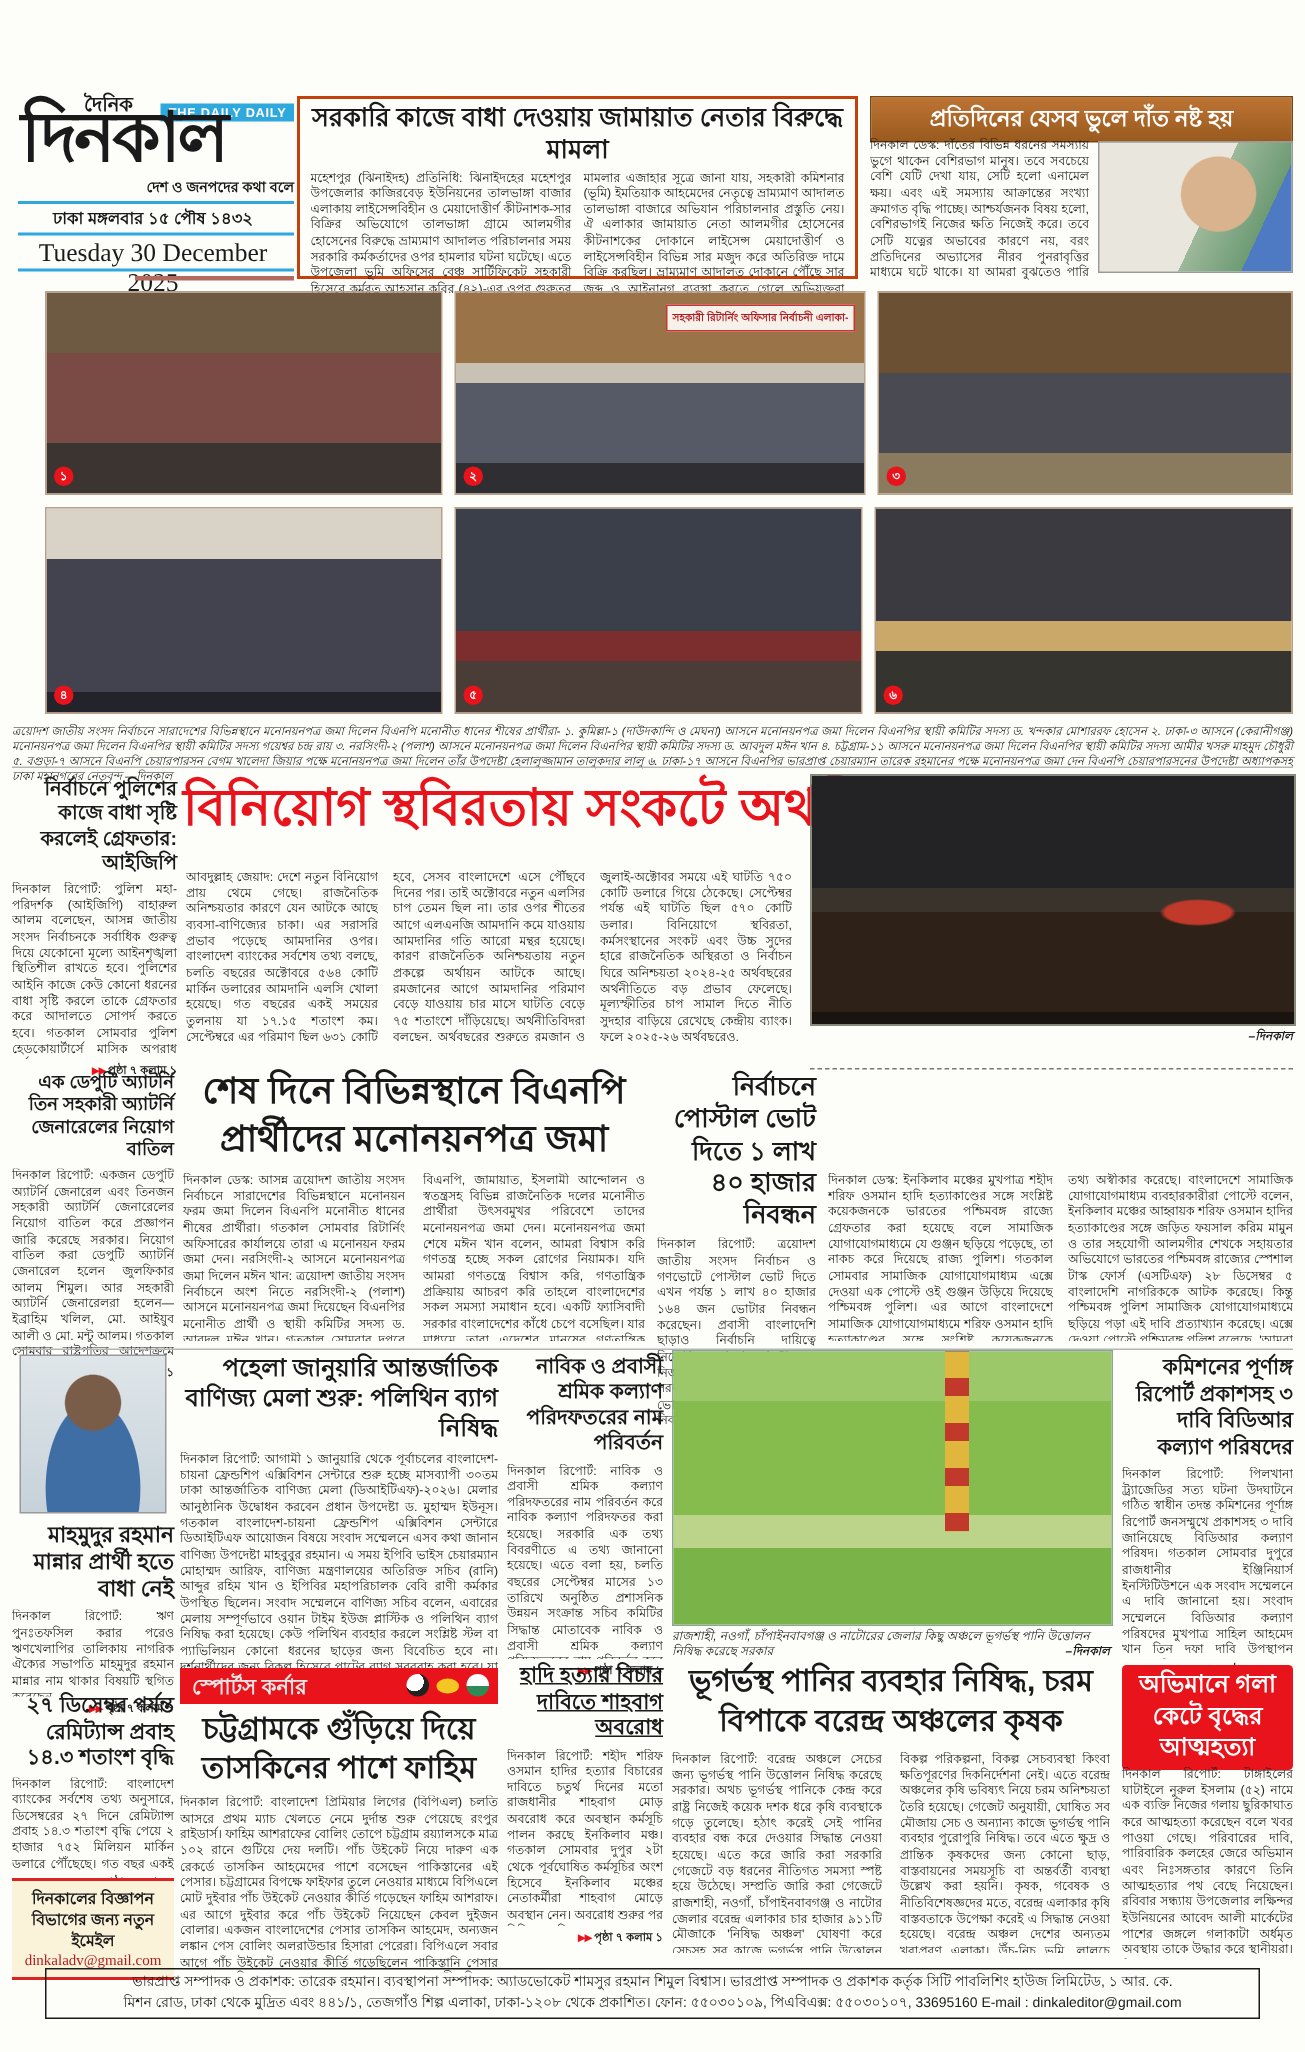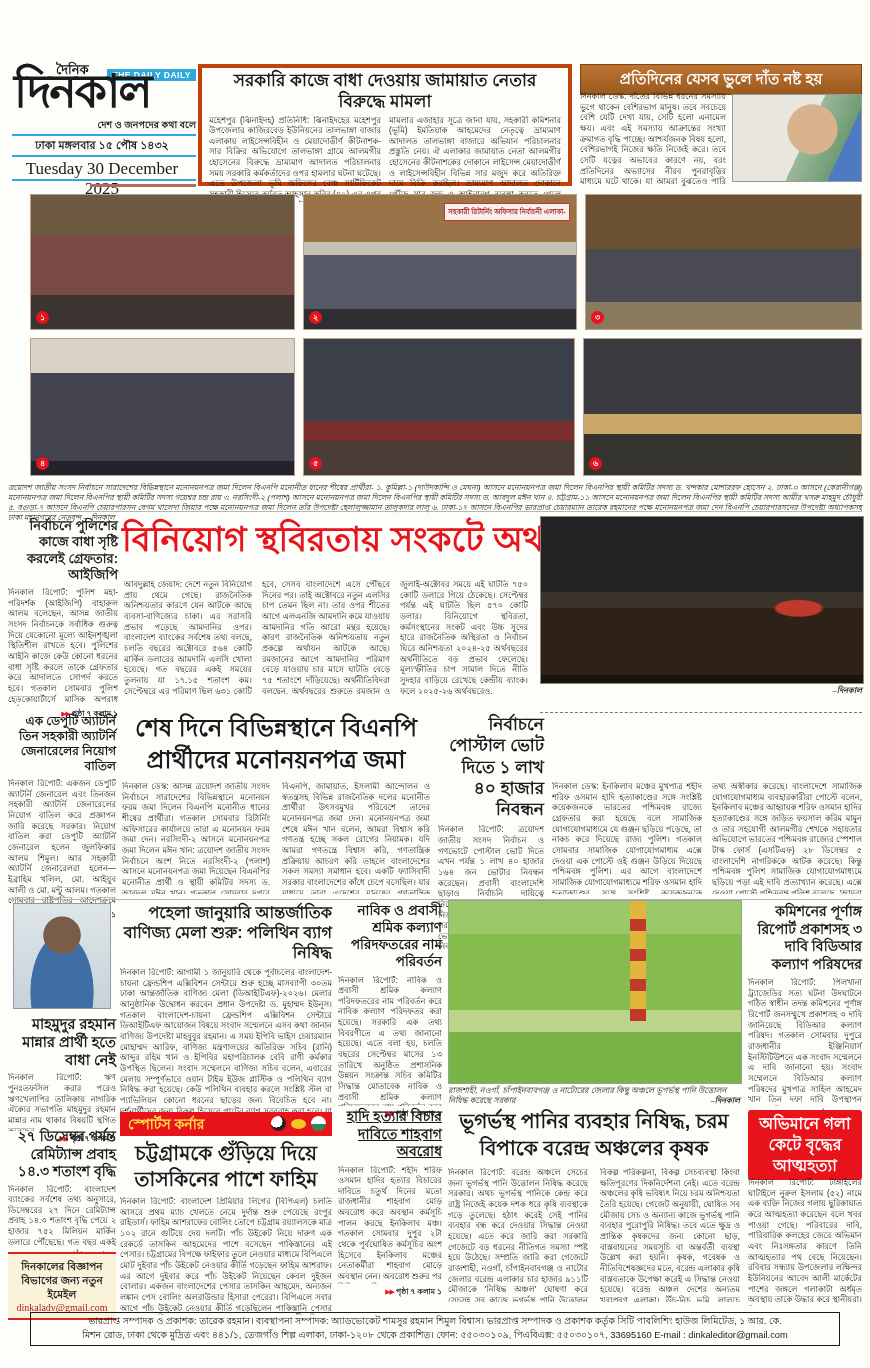--- a/index.html
+++ b/index.html
@@ -19,21 +19,21 @@
   .date-en{position:absolute;top:99px;left:0;right:0;text-align:center;font-size:17px;
            font-family:"Liberation Serif","DejaVu Serif",serif;}
   .m-brown{position:absolute;left:82px;right:0;top:124px;height:3px;background:#b4695f;}
   
   .body-text{font-size:8.2px;line-height:1.3;text-align:justify;overflow:hidden;}
   .jump{display:block;text-align:right;font-size:7.6px;font-weight:bold;color:#222;margin-top:1px;}
   .jump .arr{color:#e8131b;font-size:7px;letter-spacing:-1px;}
   .col-head{font-weight:bold;text-align:right;line-height:1.25;}
   .sep{position:absolute;height:1px;background:#b5b5b5;}
   
-  .tc-box{left:198px;top:64px;width:374px;height:122px;border:4px solid #c2410c;box-sizing:border-box;padding:2px 7px;}
+  .tc-box{left:198px;top:64px;width:374px;height:122px;border:2px solid #c2410c;box-sizing:border-box;padding:2px 7px;}
   .tc-head{font-size:17px;font-weight:bold;text-align:center;line-height:1.25;}
   .tc-cols{display:flex;gap:8px;margin-top:3px;height:86px;}
   .tc-col{flex:1;}
   .tr-box{left:580px;top:64px;width:282px;height:126px;}
   .tr-head{background:linear-gradient(#bd7434,#9a5a1e);border:1px solid #7d4610;color:#fff;
            font-size:15px;font-weight:bold;text-align:center;padding:2px 0;}
   .tr-body{position:absolute;left:0;top:28px;width:146px;height:96px;}
   .tr-photo{position:absolute;right:0;top:30px;width:128px;height:86px;border:1px solid #999;
             background:radial-gradient(circle at 62% 40%,#d9b28e 0 26%,transparent 27%),
                        linear-gradient(115deg,#e9e6dd 55%,#9db89a 55%,#6d9b74 80%,#4d7ac2 80%);}
@@ -87,21 +87,21 @@
   .pipe{position:absolute;left:62%;top:0;width:16px;height:120px;
      background:repeating-linear-gradient(#e0b63c 0 18px,#c0392b 18px 30px);}
   .field-cap{left:448px;top:1086px;width:292px;font-size:8px;font-style:italic;line-height:1.3;}
   .bdr{left:748px;top:903px;width:114px;}
   
   .remit{left:8px;top:1128px;width:108px;}
   .adbox{left:8px;top:1252px;width:108px;background:#fbf3d9;border-top:2px solid #d22;
          border-bottom:2px solid #d22;text-align:center;padding:5px 3px;box-sizing:border-box;}
   .adbox .t{font-size:10.5px;font-weight:bold;line-height:1.35;}
   .adbox .em{font-size:10px;color:#b01c22;font-family:"Liberation Serif","DejaVu Serif",serif;}
-  .sports-banner{left:120px;top:1112px;width:212px;height:24px;background:#e8131b;color:#fde047;
+  .sports-banner{left:120px;top:1112px;width:212px;height:24px;background:#e8131b;color:#e5e5e5;
       font-size:14px;font-weight:bold;line-height:24px;padding-left:8px;box-sizing:border-box;}
   .sb-icons{position:absolute;right:6px;top:4px;display:flex;gap:5px;}
   .sb-icons i{width:15px;height:15px;border-radius:50%;display:inline-block;}
   .i-ball{background:radial-gradient(circle at 35% 35%,#fff 0 45%,#222 46%);}
   .i-car{background:#f3c623;border-radius:4px;height:10px!important;margin-top:3px;}
   .i-flag{background:linear-gradient(180deg,#fff 0 55%,#2e8b57 55%);}
   .sports{left:120px;top:1140px;width:212px;}
   .sports-head{font-size:20px;font-weight:bold;text-align:center;line-height:1.3;}
   .shah{left:338px;top:1108px;width:104px;}
   .gw-head{left:448px;top:1108px;width:292px;font-size:20px;font-weight:bold;text-align:center;line-height:1.35;}

